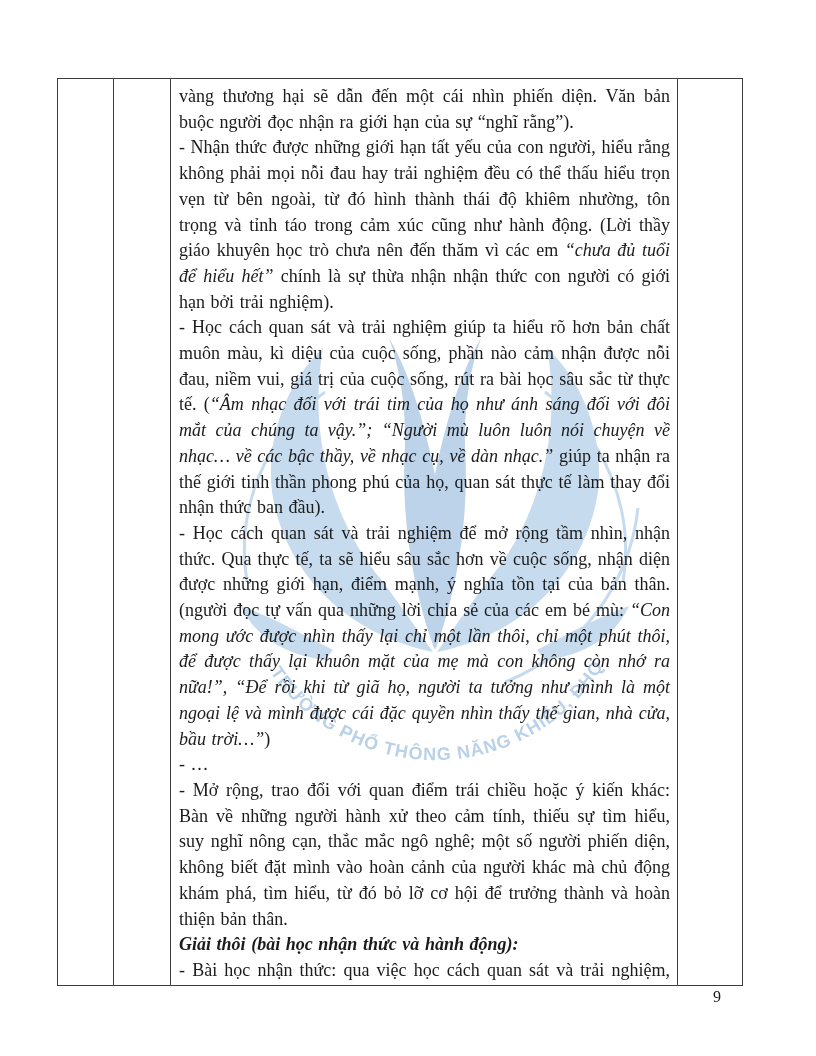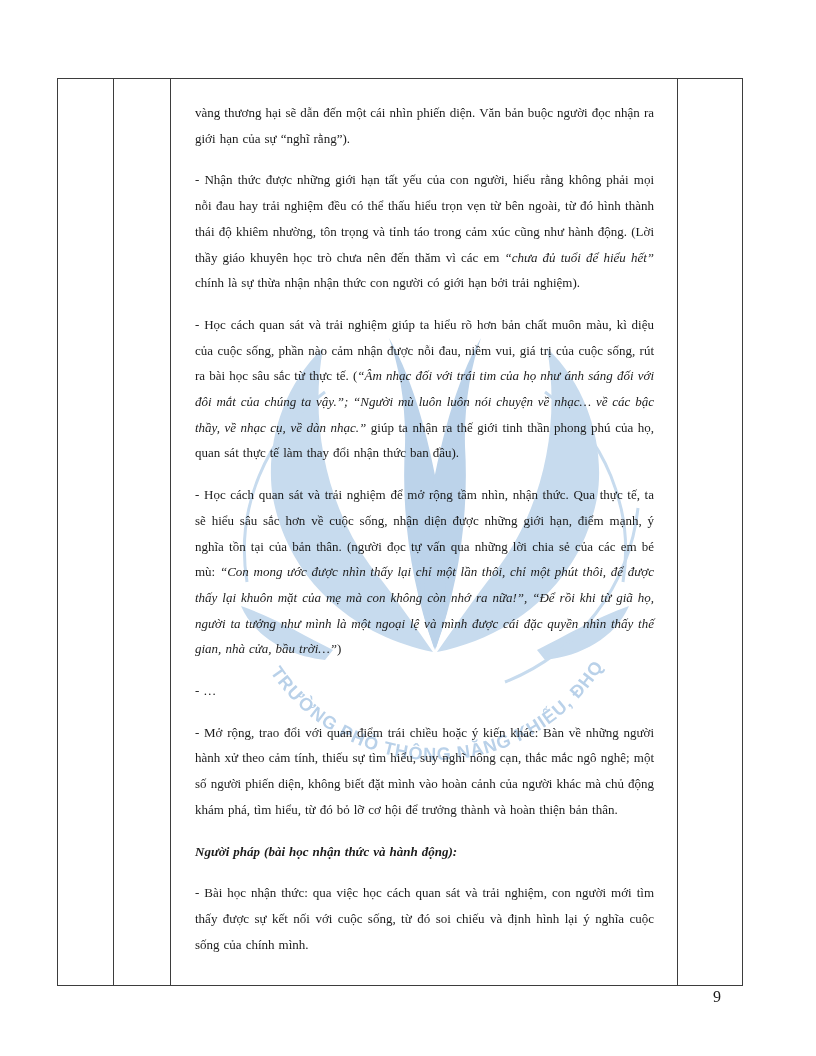--- a/index.html
+++ b/index.html
@@ -54,23 +54,23 @@
     position: absolute;
     left: 113px;
     top: 0;
     width: 506px;
     height: 100%;
     box-sizing: border-box;
     padding: 5px 7px 0 8px;
     overflow: hidden;
   }
   .para {
-    margin: 16px;
+    margin: 0;
     padding: 0;
-    font-size: 13px;
+    font-size: 18px;
     line-height: 25.7px;
     text-align: justify;
     word-spacing: 0.06em;
   }
   .para span.r  { font-style: normal; font-weight: normal; }
   .para span.i  { font-style: italic; font-weight: normal; }
   .para span.bi { font-style: italic; font-weight: bold; }
   
   .page-number {
     position: absolute;
@@ -131,20 +131,20 @@
     <div class="vline v1"></div>
     <div class="vline v2"></div>
     <div class="vline v3"></div>
     <div class="cell-main">
         <p class="para"><span class="r">vàng thương hại sẽ dẫn đến một cái nhìn phiến diện. Văn bản buộc người đọc nhận ra giới hạn của sự “nghĩ rằng”).</span></p>
         <p class="para"><span class="r">- Nhận thức được những giới hạn tất yếu của con người, hiểu rằng không phải mọi nỗi đau hay trải nghiệm đều có thể thấu hiểu trọn vẹn từ bên ngoài, từ đó hình thành thái độ khiêm nhường, tôn trọng và tỉnh táo trong cảm xúc cũng như hành động. (Lời thầy giáo khuyên học trò chưa nên đến thăm vì các em </span><span class="i">“chưa đủ tuổi để hiểu hết”</span><span class="r"> chính là sự thừa nhận nhận thức con người có giới hạn bởi trải nghiệm).</span></p>
         <p class="para"><span class="r">- Học cách quan sát và trải nghiệm giúp ta hiểu rõ hơn bản chất muôn màu, kì diệu của cuộc sống, phần nào cảm nhận được nỗi đau, niềm vui, giá trị của cuộc sống, rút ra bài học sâu sắc từ thực tế. (</span><span class="i">“Âm nhạc đối với trái tim của họ như ánh sáng đối với đôi mắt của chúng ta vậy.”; “Người mù luôn luôn nói chuyện về nhạc… về các bậc thầy, về nhạc cụ, về dàn nhạc.”</span><span class="r"> giúp ta nhận ra thế giới tinh thần phong phú của họ, quan sát thực tế làm thay đổi nhận thức ban đầu).</span></p>
         <p class="para"><span class="r">- Học cách quan sát và trải nghiệm để mở rộng tầm nhìn, nhận thức. Qua thực tế, ta sẽ hiểu sâu sắc hơn về cuộc sống, nhận diện được những giới hạn, điểm mạnh, ý nghĩa tồn tại của bản thân. (người đọc tự vấn qua những lời chia sẻ của các em bé mù: </span><span class="i">“Con mong ước được nhìn thấy lại chỉ một lần thôi, chỉ một phút thôi, để được thấy lại khuôn mặt của mẹ mà con không còn nhớ ra nữa!”, “Để rồi khi từ giã họ, người ta tưởng như mình là một ngoại lệ và mình được cái đặc quyền nhìn thấy thế gian, nhà cửa, bầu trời…”</span><span class="r">)</span></p>
         <p class="para"><span class="r">- …</span></p>
         <p class="para"><span class="r">- Mở rộng, trao đổi với quan điểm trái chiều hoặc ý kiến khác: Bàn về những người hành xử theo cảm tính, thiếu sự tìm hiểu, suy nghĩ nông cạn, thắc mắc ngô nghê; một số người phiến diện, không biết đặt mình vào hoàn cảnh của người khác mà chủ động khám phá, tìm hiểu, từ đó bỏ lỡ cơ hội để trưởng thành và hoàn thiện bản thân.</span></p>
-        <p class="para"><span class="bi">Người pháp (bài học nhận thức và hành động):</span></p>
+        <p class="para"><span class="bi">Giải thôi (bài học nhận thức và hành động):</span></p>
         <p class="para"><span class="r">- Bài học nhận thức: qua việc học cách quan sát và trải nghiệm, con người mới tìm thấy được sự kết nối với cuộc sống, từ đó soi chiếu và định hình lại ý nghĩa cuộc sống của chính mình.</span></p>
       </div>
   </div>
 
   <div class="page-number">9</div>
 
 </div>
 
 </body></html>

